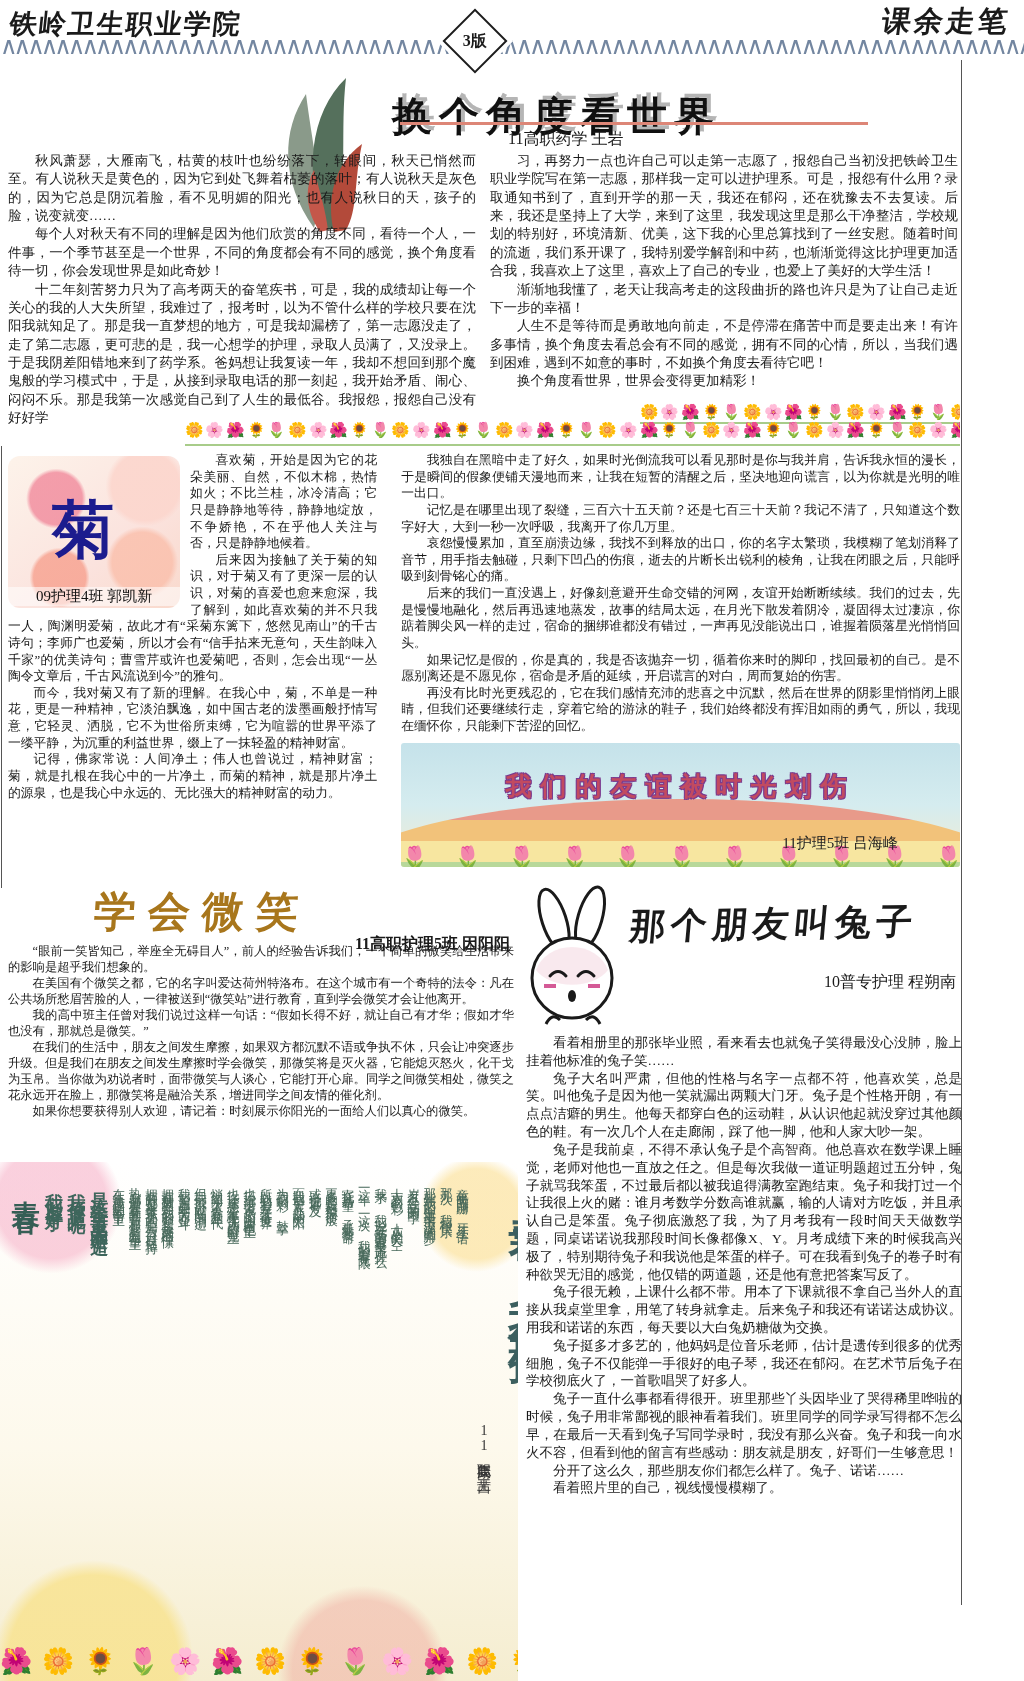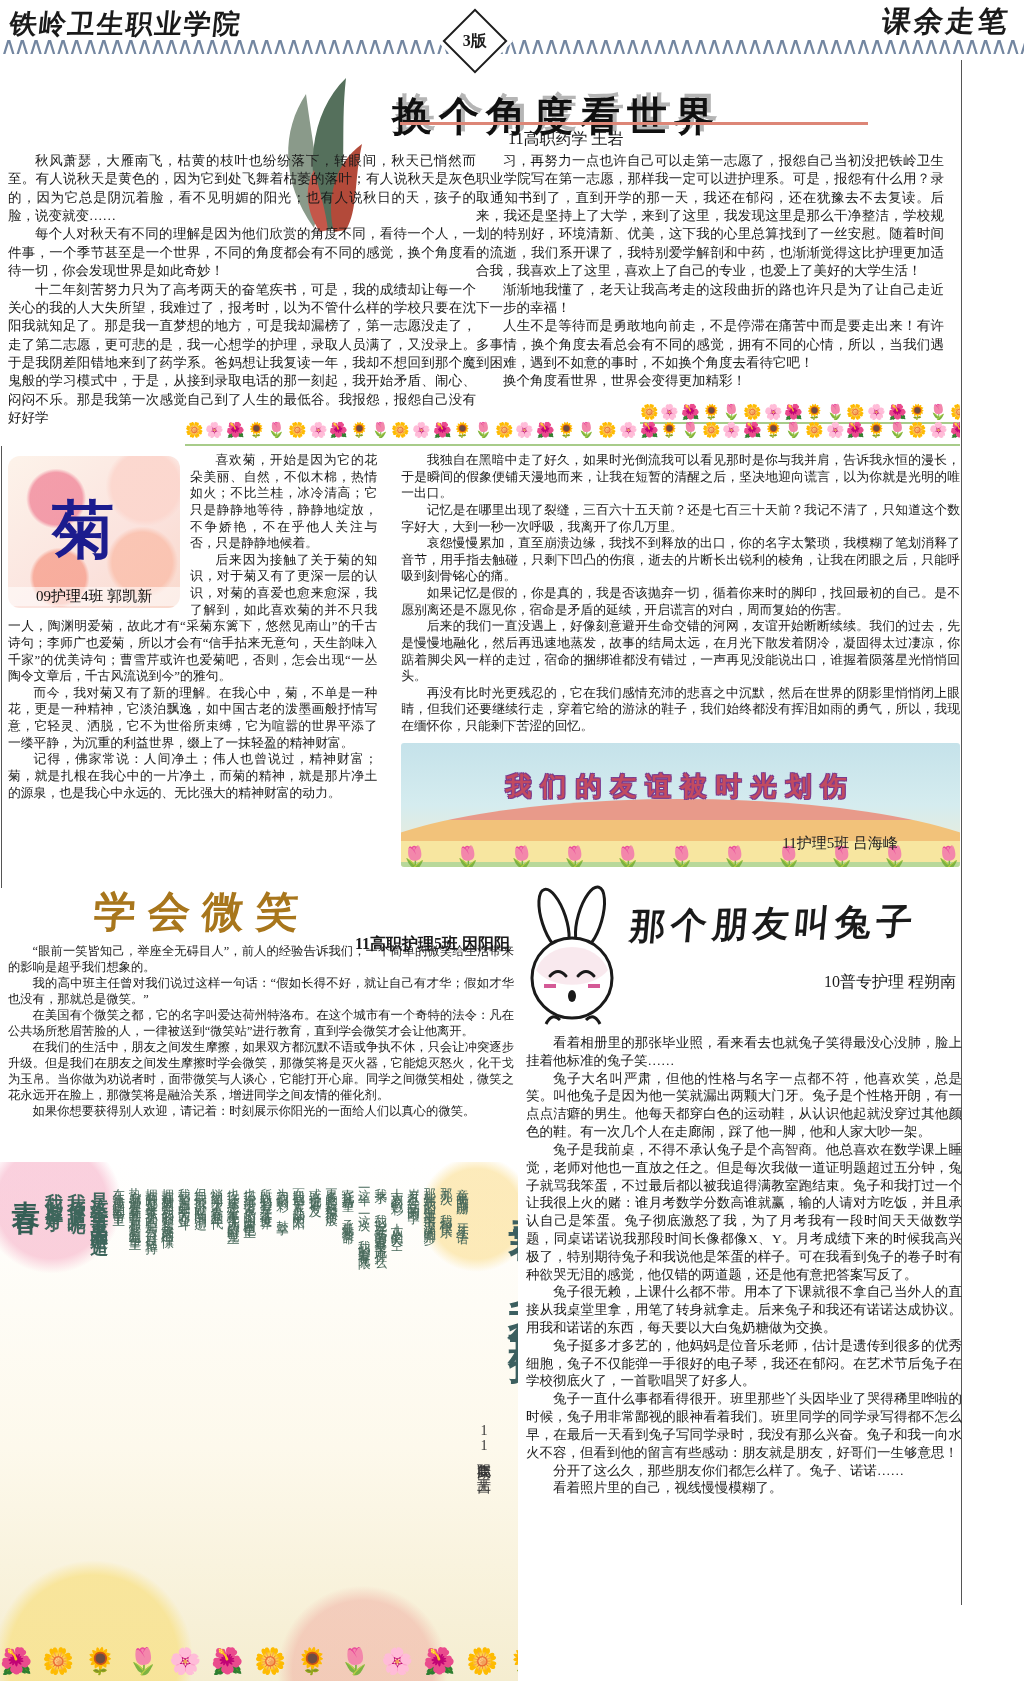--- a/index.html
+++ b/index.html
@@ -22,21 +22,21 @@
   .badge-tri.b{top:58px;clip-path:polygon(0 0,100% 0,50% 100%);}
   
   .vline-r{position:absolute;left:961px;top:60px;width:1px;height:1545px;background:#555;}
   .vline-l{position:absolute;left:1px;top:446px;width:1px;height:442px;background:#555;}
   
   .a1-logo{position:absolute;left:262px;top:60px;}
   .a1-title{position:absolute;left:392px;top:62px;font-size:40px;font-weight:bold;letter-spacing:7px;
         color:#101010;text-shadow:4px -4px 0 #b5b5b5;font-family:"DejaVu Sans",sans-serif;}
   .a1-underline{position:absolute;left:400px;top:122px;width:468px;height:3px;background:#dd8677;}
   .a1-byline{position:absolute;left:508px;top:129px;font-size:16px;}
-  .a1-cols{position:absolute;left:8px;top:152px;width:950px;display:flex;font-family:Liberation Serif, serif;}
+  .a1-cols{position:absolute;left:8px;top:152px;width:950px;display:flex;gap:14px;font-family:Liberation Serif, serif;}
   .a1-cols .col{width:468px;}
   .para{margin:0;font-size:13.5px;line-height:1.36;text-align:justify;text-indent:2em;}
   
   .strip{position:absolute;overflow:hidden;white-space:nowrap;font-size:15px;line-height:20px;
         letter-spacing:2px;border-bottom:2px solid #a8cc8a;font-family:"DejaVu Sans",sans-serif;}
   .strip1{left:185px;top:420px;width:775px;height:24px;}
   .strip2{left:640px;top:402px;width:320px;height:20px;}
   
   .mid{position:absolute;left:8px;top:452px;width:952px;display:flex;gap:12px;}
   .mid .para{font-size:12.8px;line-height:1.3;}
@@ -151,40 +151,40 @@
           <p class="para">后来因为接触了关于菊的知识，对于菊又有了更深一层的认识，对菊的喜爱也愈来愈深，我了解到，如此喜欢菊的并不只我一人，陶渊明爱菊，故此才有“采菊东篱下，悠然见南山”的千古诗句；李师广也爱菊，所以才会有“信手拈来无意句，天生韵味入千家”的优美诗句；曹雪芹或许也爱菊吧，否则，怎会出现“一丛陶令文章后，千古风流说到今”的雅句。</p>
           <p class="para">而今，我对菊又有了新的理解。在我心中，菊，不单是一种花，更是一种精神，它淡泊飘逸，如中国古老的泼墨画般抒情写意，它轻灵、洒脱，它不为世俗所束缚，它为喧嚣的世界平添了一缕平静，为沉重的利益世界，缀上了一抹轻盈的精神财富。</p>
           <p class="para">记得，佛家常说：人间净土；伟人也曾说过，精神财富；菊，就是扎根在我心中的一片净土，而菊的精神，就是那片净土的源泉，也是我心中永远的、无比强大的精神财富的动力。</p>
         </div>
     </div>
     <div class="friend">
       <div>
           <p class="para">我独自在黑暗中走了好久，如果时光倒流我可以看见那时是你与我并肩，告诉我永恒的漫长，于是瞬间的假象便铺天漫地而来，让我在短暂的清醒之后，坚决地迎向谎言，以为你就是光明的唯一出口。</p>
           <p class="para">记忆是在哪里出现了裂缝，三百六十五天前？还是七百三十天前？我记不清了，只知道这个数字好大，大到一秒一次呼吸，我离开了你几万里。</p>
           <p class="para">哀怨慢慢累加，直至崩溃边缘，我找不到释放的出口，你的名字太繁琐，我模糊了笔划消释了音节，用手指去触碰，只剩下凹凸的伤痕，逝去的片断长出锐利的棱角，让我在闭眼之后，只能呼吸到刻骨铭心的痛。</p>
+          <p class="para">后来的我们一直没遇上，好像刻意避开生命交错的河网，友谊开始断断续续。我们的过去，先是慢慢地融化，然后再迅速地蒸发，故事的结局太远，在月光下散发着阴冷，凝固得太过凄凉，你踮着脚尖风一样的走过，宿命的捆绑谁都没有错过，一声再见没能说出口，谁握着陨落星光悄悄回头。</p>
           <p class="para">如果记忆是假的，你是真的，我是否该抛弃一切，循着你来时的脚印，找回最初的自己。是不愿别离还是不愿见你，宿命是矛盾的延续，开启谎言的对白，周而复始的伤害。</p>
-          <p class="para">后来的我们一直没遇上，好像刻意避开生命交错的河网，友谊开始断断续续。我们的过去，先是慢慢地融化，然后再迅速地蒸发，故事的结局太远，在月光下散发着阴冷，凝固得太过凄凉，你踮着脚尖风一样的走过，宿命的捆绑谁都没有错过，一声再见没能说出口，谁握着陨落星光悄悄回头。</p>
           <p class="para">再没有比时光更残忍的，它在我们感情充沛的悲喜之中沉默，然后在世界的阴影里悄悄闭上眼睛，但我们还要继续行走，穿着它给的游泳的鞋子，我们始终都没有挥泪如雨的勇气，所以，我现在缅怀你，只能剩下苦涩的回忆。</p>
         </div>
       <div class="friend-banner">
         <div class="rainbow"></div>
         <div class="friend-tulips">🌷🌷🌷🌷🌷🌷🌷🌷🌷🌷🌷🌷🌷🌷</div>
         <div class="friend-title">我们的友谊被时光划伤</div>
         <div class="friend-byline">11护理5班  吕海峰</div>
       </div>
     </div>
   </div>
 
   <div class="smile">
     <h2 class="smile-title">学会微笑</h2>
     <div class="smile-byline">11高职护理5班  因阳阳</div>
     <div>
         <p class="para">“眼前一笑皆知己，举座全无碍目人”，前人的经验告诉我们，一个简单的微笑给生活带来的影响是超乎我们想象的。</p>
+        <p class="para">在美国有个微笑之都，它的名字叫爱达荷州特洛布。在这个城市有一个奇特的法令：凡在公共场所愁眉苦脸的人，一律被送到“微笑站”进行教育，直到学会微笑才会让他离开。</p>
         <p class="para">我的高中班主任曾对我们说过这样一句话：“假如长得不好，就让自己有才华；假如才华也没有，那就总是微笑。”</p>
-        <p class="para">在美国有个微笑之都，它的名字叫爱达荷州特洛布。在这个城市有一个奇特的法令：凡在公共场所愁眉苦脸的人，一律被送到“微笑站”进行教育，直到学会微笑才会让他离开。</p>
         <p class="para">在我们的生活中，朋友之间发生摩擦，如果双方都沉默不语或争执不休，只会让冲突逐步升级。但是我们在朋友之间发生摩擦时学会微笑，那微笑将是灭火器，它能熄灭怒火，化干戈为玉帛。当你做为劝说者时，面带微笑与人谈心，它能打开心扉。同学之间微笑相处，微笑之花永远开在脸上，那微笑将是融洽关系，增进同学之间友情的催化剂。</p>
         <p class="para">如果你想要获得别人欢迎，请记着：时刻展示你阳光的一面给人们以真心的微笑。</p>
       </div>
   </div>
 
   <div class="rabbit">
     <div class="rabbit-head">
       <div class="rabbit-art">
         <svg width="94" height="146" viewBox="0 0 94 146">
           <ellipse cx="28" cy="36" rx="12" ry="32" fill="#fff" stroke="#1a1a1a" stroke-width="3" transform="rotate(-18 28 36)"></ellipse>

